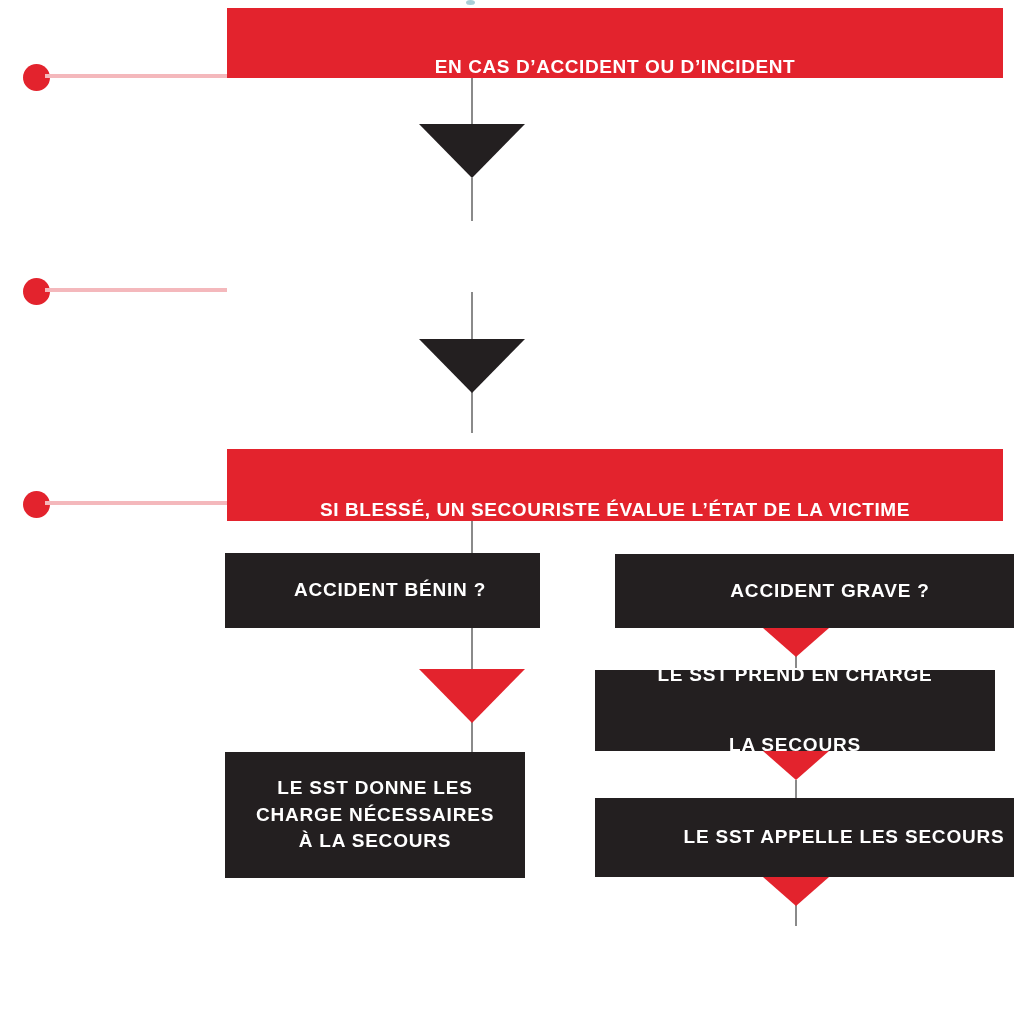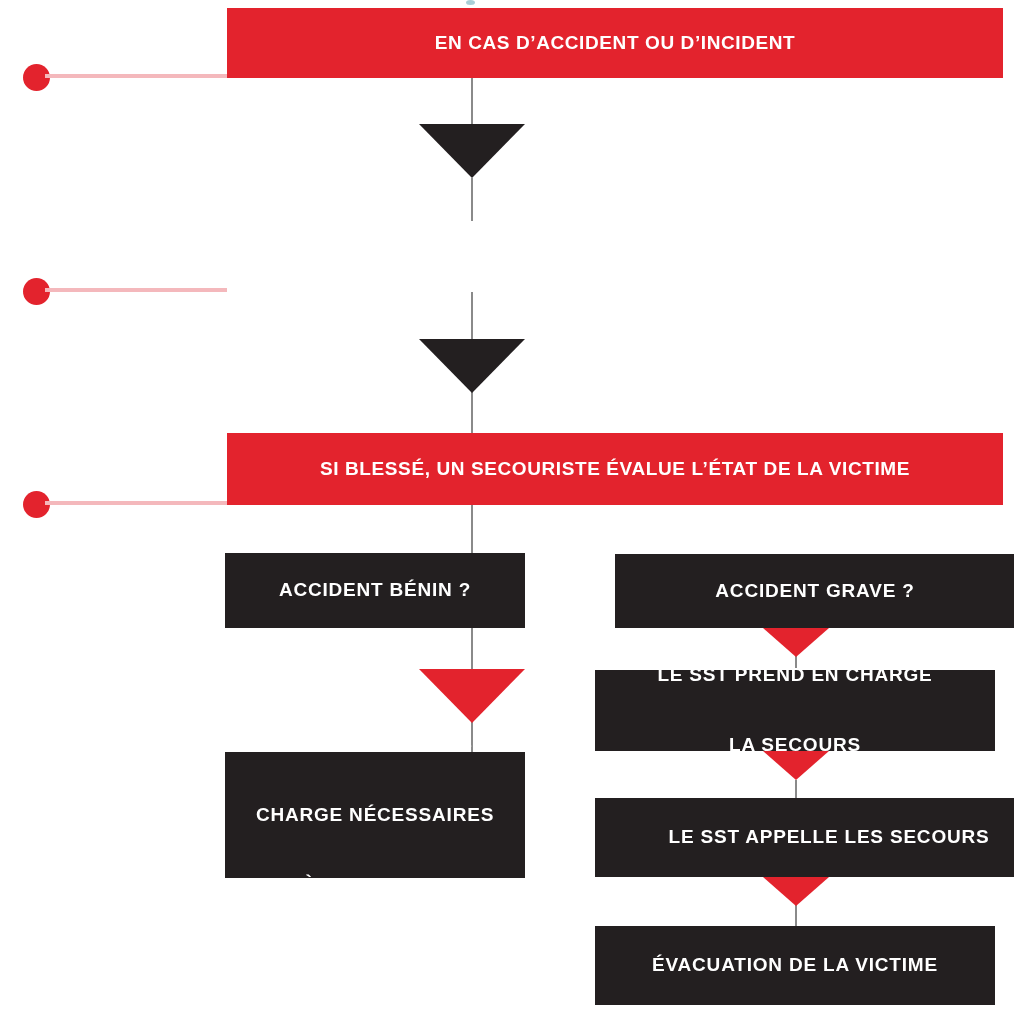--- a/index.html
+++ b/index.html
@@ -12,28 +12,29 @@
   }
   html,body{margin:0;padding:0;background:#ffffff;}
   .stage{
     position:relative;width:1014px;height:1024px;margin:0 auto;
     background:#ffffff;overflow:hidden;
     font-family:"Liberation Sans", sans-serif;
   }
   .banner{
     position:absolute;left:227px;width:776px;
     background:var(--red);color:var(--white);
-    display:flex;align-items:center;justify-content:center;
+    display:flex;align-items:flex-end;justify-content:center;
     font-weight:bold;font-size:19px;letter-spacing:.6px;text-align:center;
   }
   .bbox{
     position:absolute;background:var(--black);color:var(--white);
     display:flex;flex-direction:column;align-items:center;justify-content:center;
     font-weight:bold;font-size:19px;letter-spacing:.8px;text-align:center;
     line-height:1.4;
+    padding-left:15px;
   }
   .bbox span{display:block;}
   .vline{position:absolute;width:2px;background:var(--gray);}
   .hline{position:absolute;height:4px;background:var(--pale);}
   .dot{position:absolute;width:27px;height:27px;border-radius:50%;background:var(--red);}
   .tri{
     position:absolute;width:0;height:0;
     border-left:53px solid transparent;border-right:53px solid transparent;
     border-top:54px solid var(--black);
   }
@@ -65,50 +66,47 @@
   <div class="vline" style="left:471px;top:628px;height:41px;"></div>
   <div class="vline" style="left:471px;top:722px;height:30px;"></div>
 
   <div class="vline" style="left:795px;top:655px;height:15px;"></div>
   <div class="vline" style="left:795px;top:780px;height:18px;"></div>
   <div class="vline" style="left:795px;top:905px;height:21px;"></div>
 
   <div class="banner" style="top:8px;height:70px;">
     <span>EN CAS D’ACCIDENT OU D’INCIDENT</span>
   </div>
-  <div class="banner" style="top:433px;height:72px;">
+  <div class="banner" style="top:449px;height:72px;">
     <span>SI BLESSÉ, UN SECOURISTE ÉVALUE L’ÉTAT DE LA VICTIME</span>
   </div>
 
   <div class="tri" style="left:419px;top:124px;"></div>
   <div class="tri" style="left:419px;top:339px;"></div>
 
   <div class="bbox" style="left:225px;top:553px;width:300px;height:75px;">
     <span>ACCIDENT BÉNIN ?</span>
   </div>
   <div class="tri red" style="left:419px;top:669px;"></div>
-  <div class="bbox" style="left:225px;top:752px;width:300px;height:126px;padding:0 10px;box-sizing:border-box;gap:44px;">
+  <div class="bbox" style="left:225px;top:752px;width:300px;height:126px;padding:0 10px;box-sizing:border-box;">
     <span>LE SST DONNE LES</span>
     <span>CHARGE NÉCESSAIRES</span>
-    <span>À LA APPELLE</span>
+    <span>À LA SECOURS</span>
   </div>
 
   <div class="bbox" style="left:595px;top:554px;width:400px;height:74px;margin-left:20px;">
     <span>ACCIDENT GRAVE ?</span>
   </div>
   <div class="tri red small" style="left:763px;top:628px;"></div>
 
   <div class="bbox" style="left:595px;top:670px;width:400px;height:81px;padding:0 10px;box-sizing:border-box;gap:43px;">
     <span>LE SST PREND EN CHARGE</span>
     <span>LA SECOURS</span>
   </div>
   <div class="tri red small" style="left:763px;top:751px;"></div>
 
   <div class="bbox" style="left:595px;top:798px;width:468px;height:79px;">
     <span>LE SST APPELLE LES SECOURS</span>
   </div>
   <div class="tri red small" style="left:763px;top:877px;"></div>
 
-  <div class="bbox" style="left:595px;top:926px;width:400px;height:79px;">
-    <span>ÉVACUATION DE LA VICTIME</span>
-  </div>
 
 </div>
 
 </body></html>

